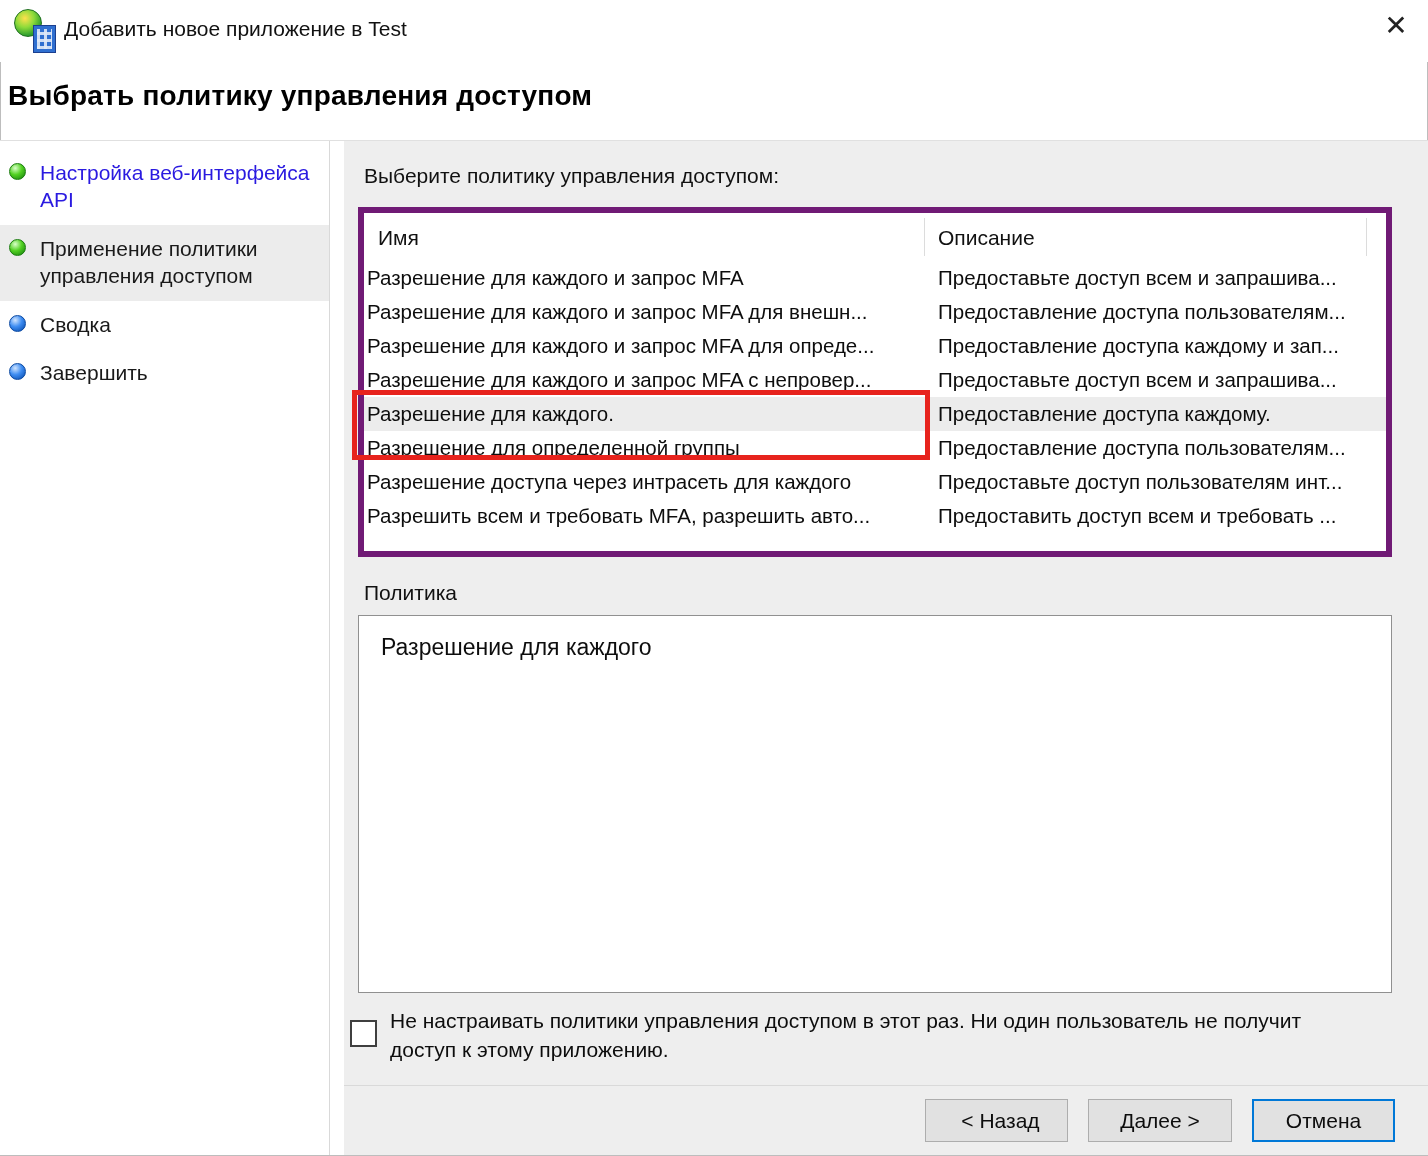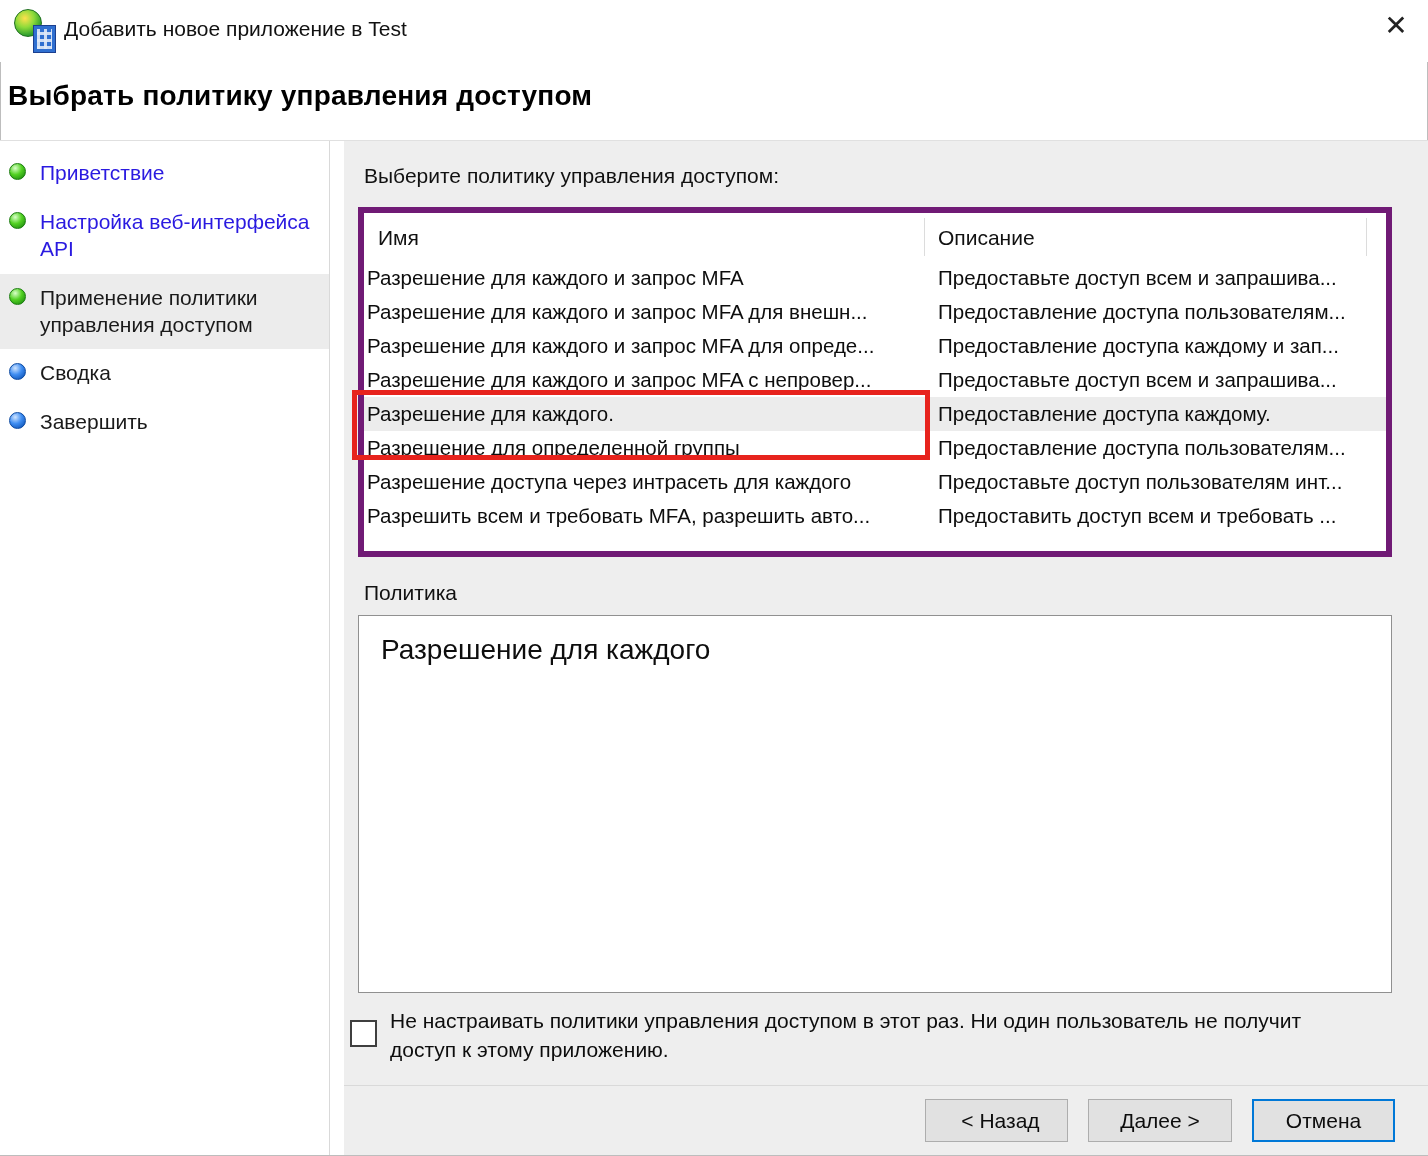--- a/index.html
+++ b/index.html
@@ -77,21 +77,21 @@
   #annotation-box {
     position:absolute; left:352px; top:390px; width:578px; height:70px;
     border:5px solid #e7231d; z-index:6; pointer-events:none;
   }
   
   #policy-label { position:absolute; left:20px; top:440px; font-size:21px; color:#111; }
   #policy-box {
     position:absolute; left:14px; top:474px; width:1034px; height:378px;
     background:#ffffff; border:1px solid #909090;
   }
-  #policy-value { position:absolute; left:22px; top:18px; font-size:28px; color:#0d0d0d; }
+  #policy-value { position:absolute; left:22px; top:18px; font-size:23px; color:#0d0d0d; }
   
   #skip-checkbox {
     position:absolute; left:6px; top:879px; width:27px; height:27px;
     background:#ffffff; border:2px solid #3f3f3f; cursor:pointer;
   }
   #skip-label {
     position:absolute; left:46px; top:866px; width:962px;
     font-size:21px; line-height:1.38; color:#0d0d0d;
   }
   
@@ -137,21 +137,20 @@
     </div>
     <div id="window-title">Добавить новое приложение в Test</div>
     <button id="close-btn">✕</button>
   </div>
 
   <div id="page-heading">Выбрать политику управления доступом</div>
   <div id="split-line"></div>
 
   <div id="sidebar">
     <div id="steps">
-        <div class="step"><span class="dot done"></span><span class="lbl link" style="color: rgb(42, 26, 224);">Приветствие</span></div>
         <div class="step"><span class="dot done"></span><span class="lbl link" style="color: rgb(42, 26, 224);">Настройка веб-интерфейса API</span></div>
         <div class="step current"><span class="dot done"></span><span class="lbl">Применение политики управления доступом</span></div>
         <div class="step"><span class="dot pending"></span><span class="lbl">Сводка</span></div>
         <div class="step"><span class="dot pending"></span><span class="lbl">Завершить</span></div>
       </div>
   </div>
 
   <div id="main">
     <div id="select-label">Выберите политику управления доступом:</div>
 

